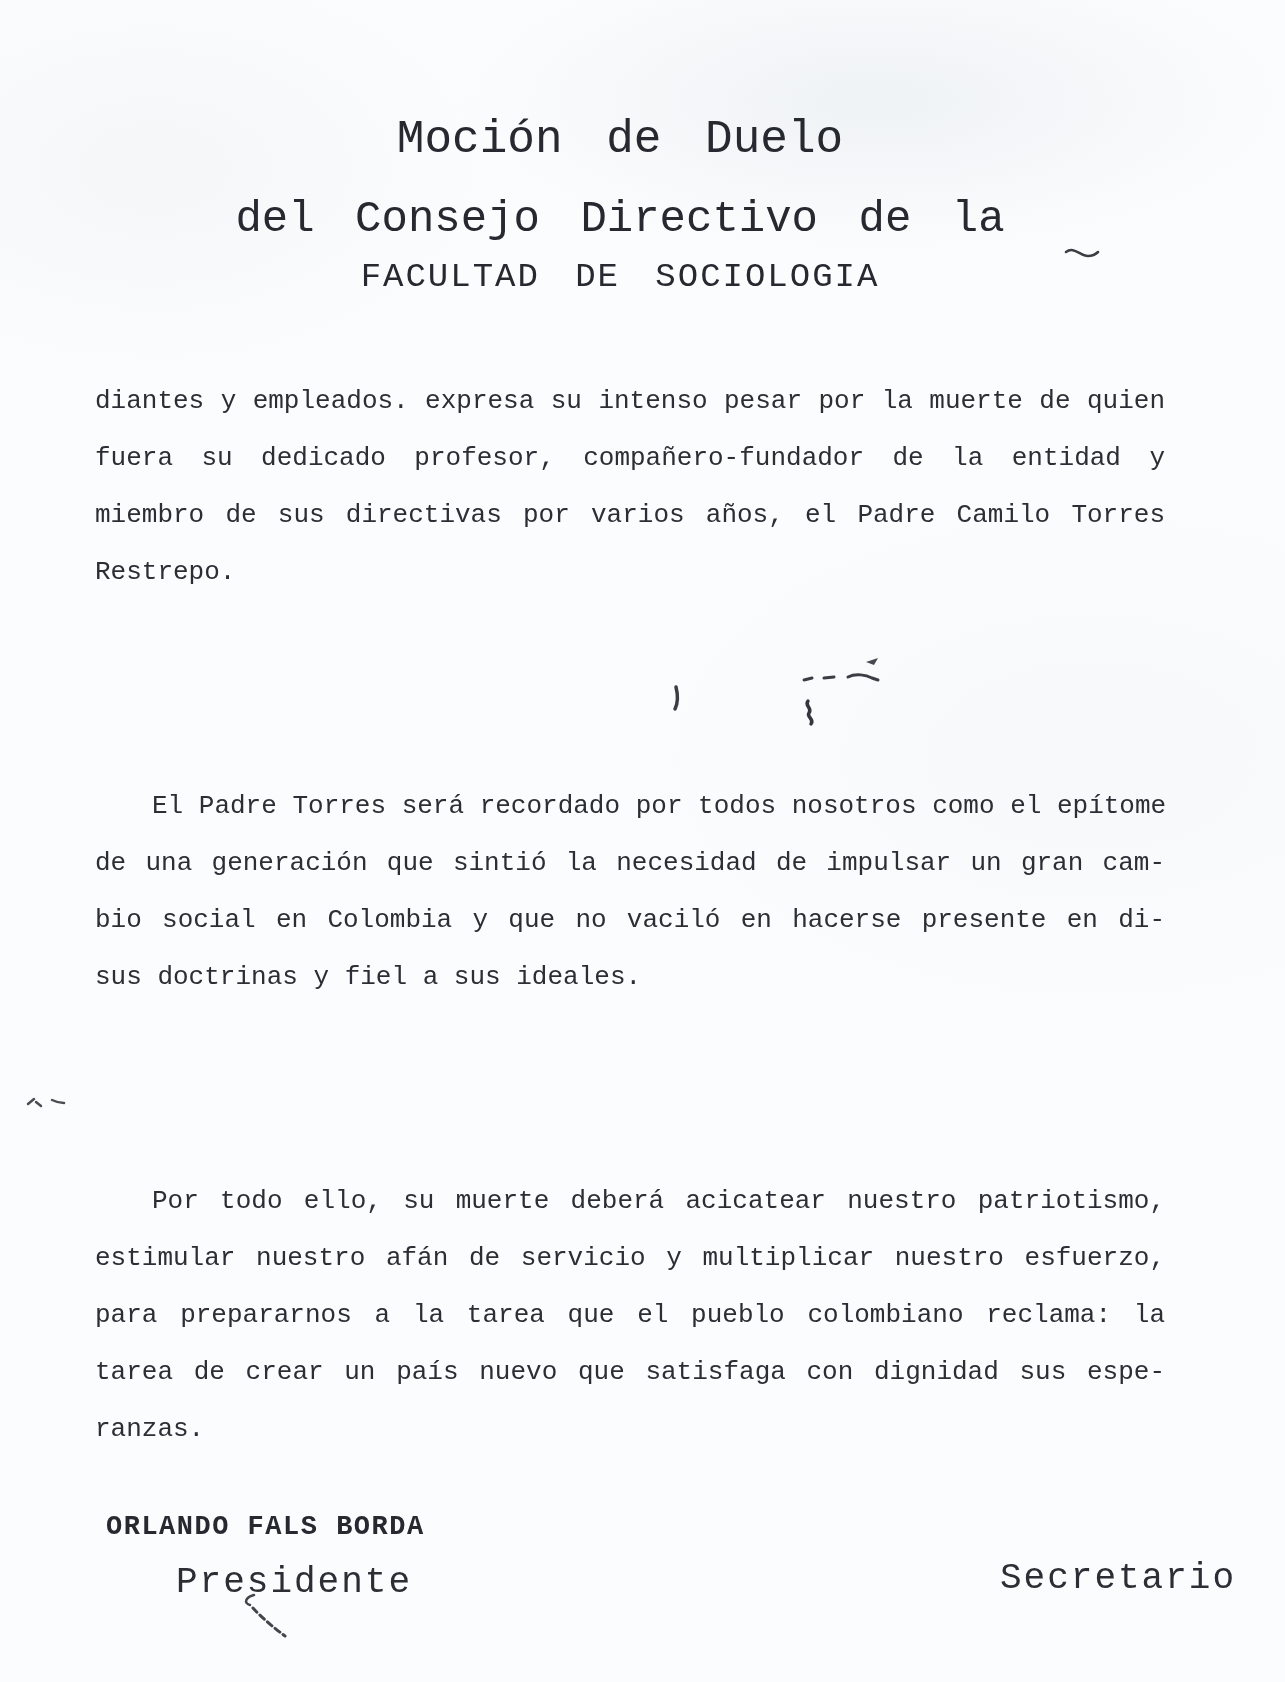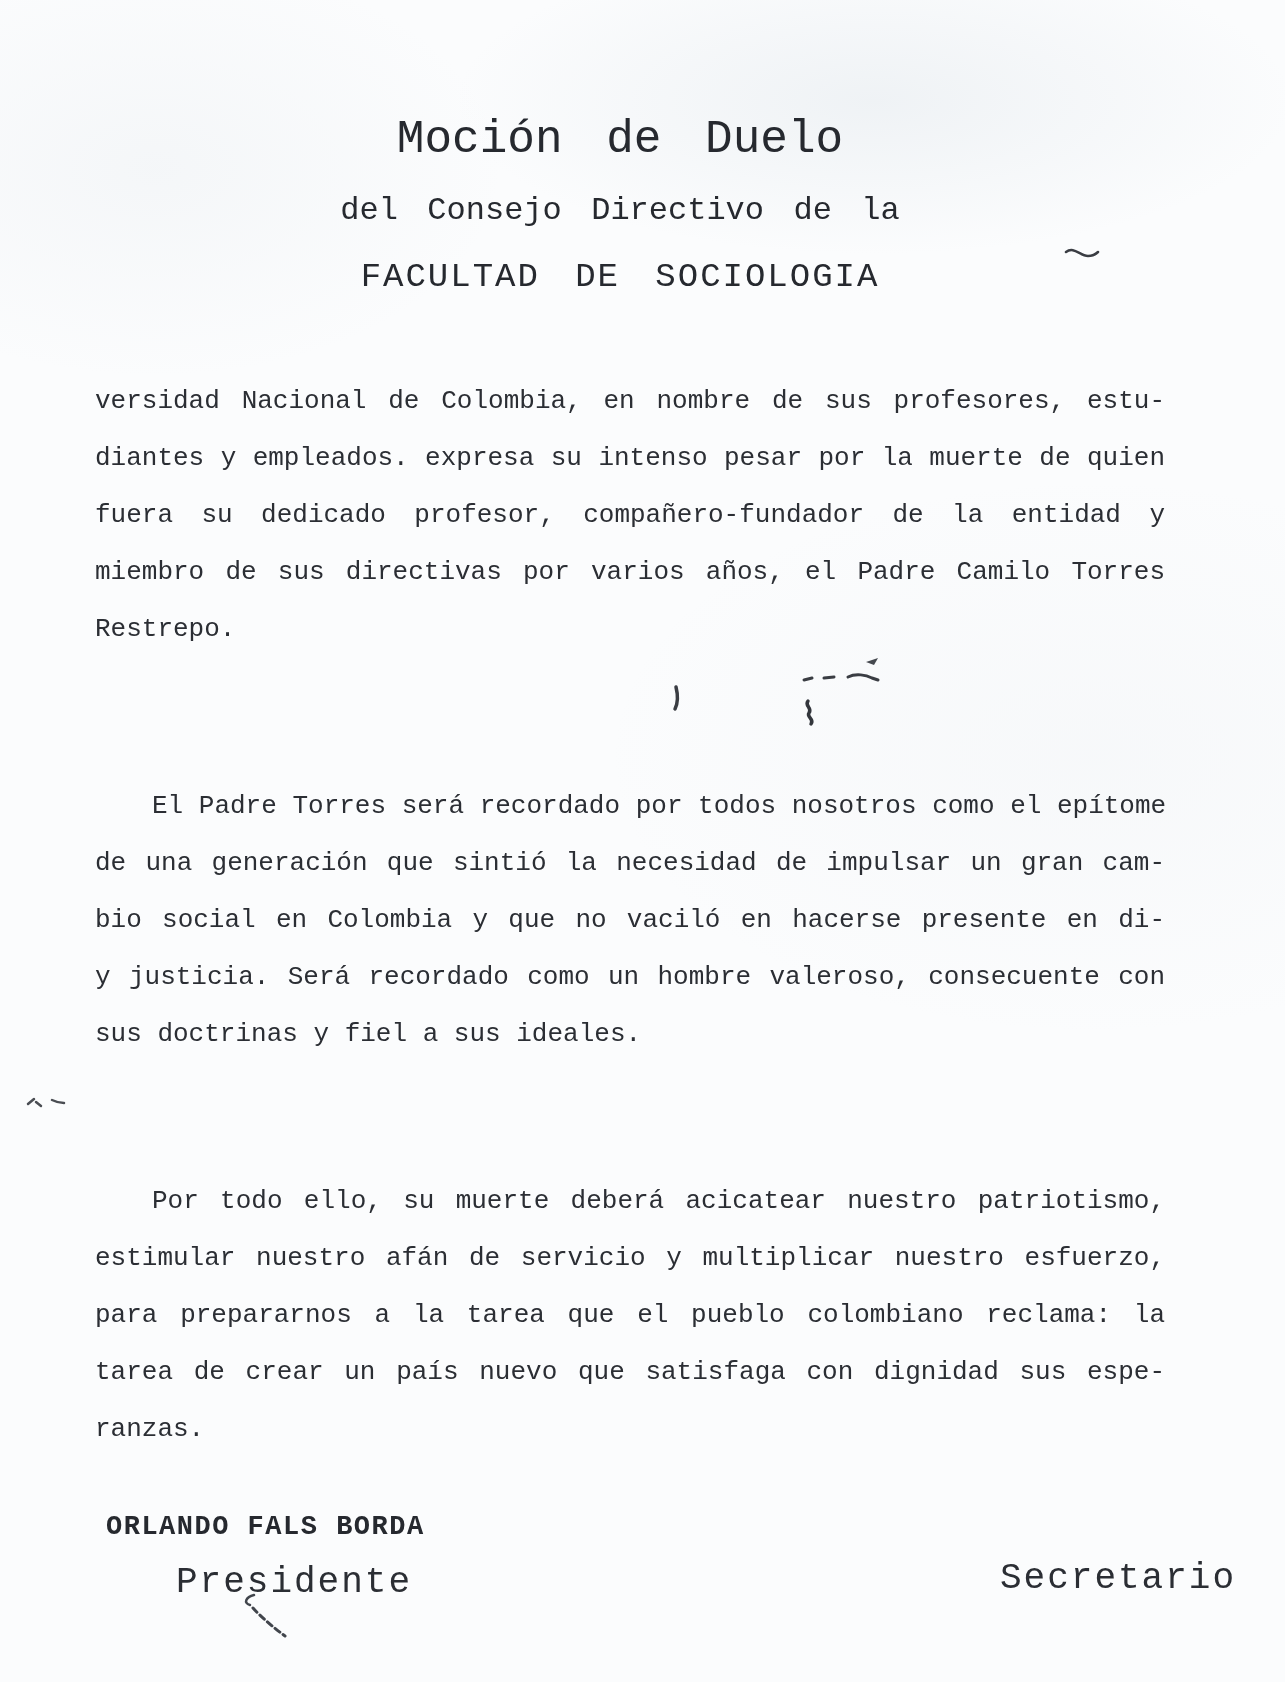--- a/index.html
+++ b/index.html
@@ -30,22 +30,22 @@
     font-family: Liberation Mono, monospace;
     color: #26292f;
   }
   .title-1 {
     top: 112px;
     font-size: 46px;
     line-height: 56px;
     word-spacing: 0.35em;
   }
   .title-2 {
-    top: 184px;
-    font-size: 32px;
+    top: 192px;
+    font-size: 44px;
     line-height: 54px;
     word-spacing: 0.32em;
   }
   .title-3 {
     top: 248px;
     font-size: 34px;
     line-height: 58px;
     letter-spacing: 2px;
     word-spacing: 0.38em;
   }
@@ -99,32 +99,30 @@
 </head>
 <body>
 
 <div class="page">
 
   <div class="title-line title-1">Moción de Duelo</div>
   <div class="title-line title-2">del Consejo Directivo de la</div>
   <div class="title-line title-3">FACULTAD DE SOCIOLOGIA</div>
 
   <section class="para para-1">
-    <div class="line">versidad Nacional de Colombia, en nombre de sus profesores, estu-</div>
     <div class="line">diantes y empleados. expresa su intenso pesar por la muerte de quien</div>
     <div class="line">fuera su dedicado profesor, compañero-fundador de la entidad y</div>
     <div class="line">miembro de sus directivas por varios años, el Padre Camilo Torres</div>
     <div class="line last">Restrepo.</div>
   </section>
 
   <section class="para para-2">
     <div class="line first">El Padre Torres será recordado por todos nosotros como el epítome</div>
     <div class="line">de una generación que sintió la necesidad de impulsar un gran cam-</div>
     <div class="line">bio social en Colombia y que no vaciló en hacerse presente en di-</div>
-    <div class="line">y justicia. Será recordado como un hombre valeroso, consecuente con</div>
     <div class="line last">sus doctrinas y fiel a sus ideales.</div>
   </section>
 
   <section class="para para-3">
     <div class="line first">Por todo ello, su muerte deberá acicatear nuestro patriotismo,</div>
     <div class="line">estimular nuestro afán de servicio y multiplicar nuestro esfuerzo,</div>
     <div class="line">para prepararnos a la tarea que el pueblo colombiano reclama: la</div>
     <div class="line">tarea de crear un país nuevo que satisfaga con dignidad sus espe-</div>
     <div class="line last">ranzas.</div>
   </section>

